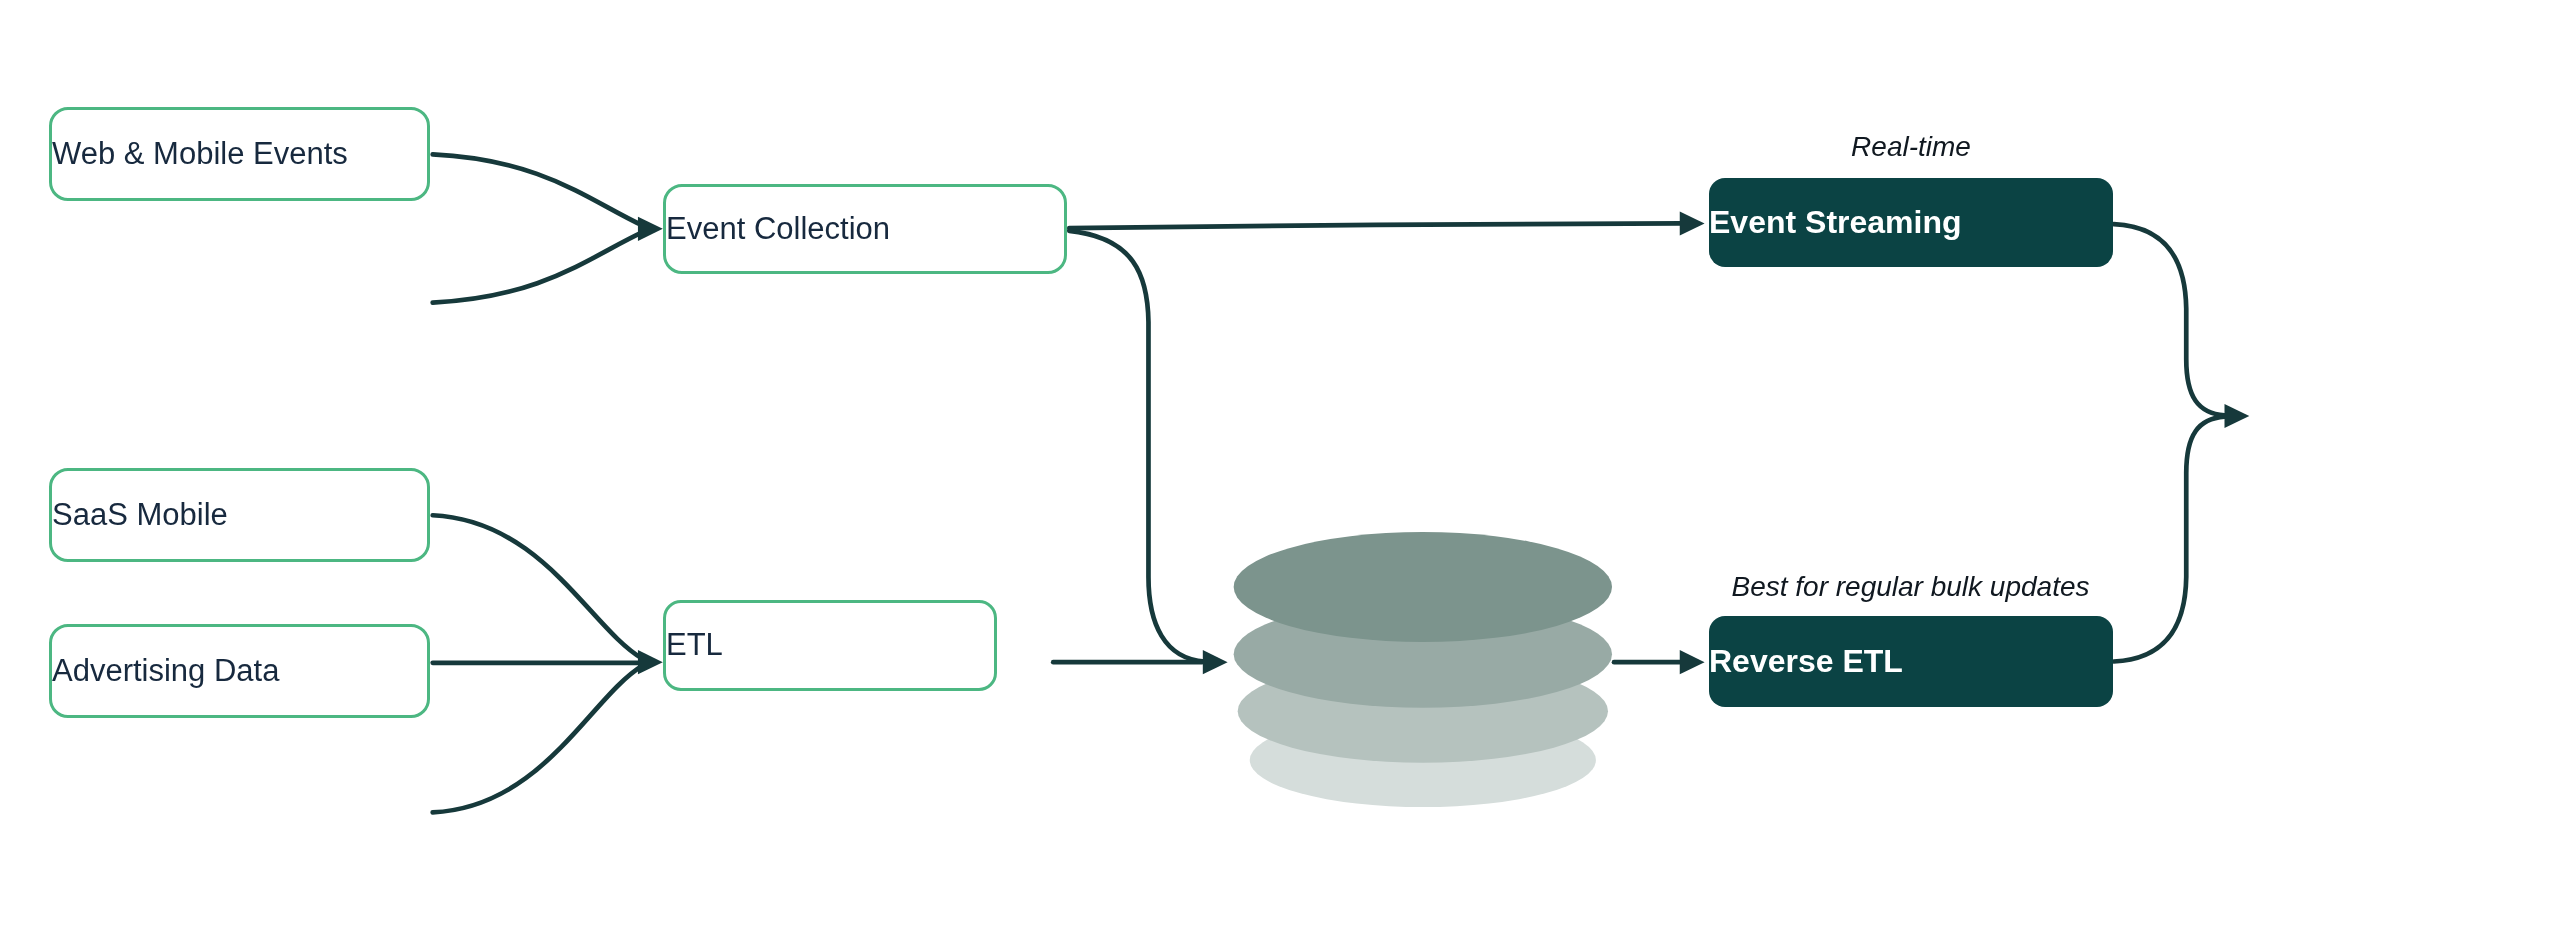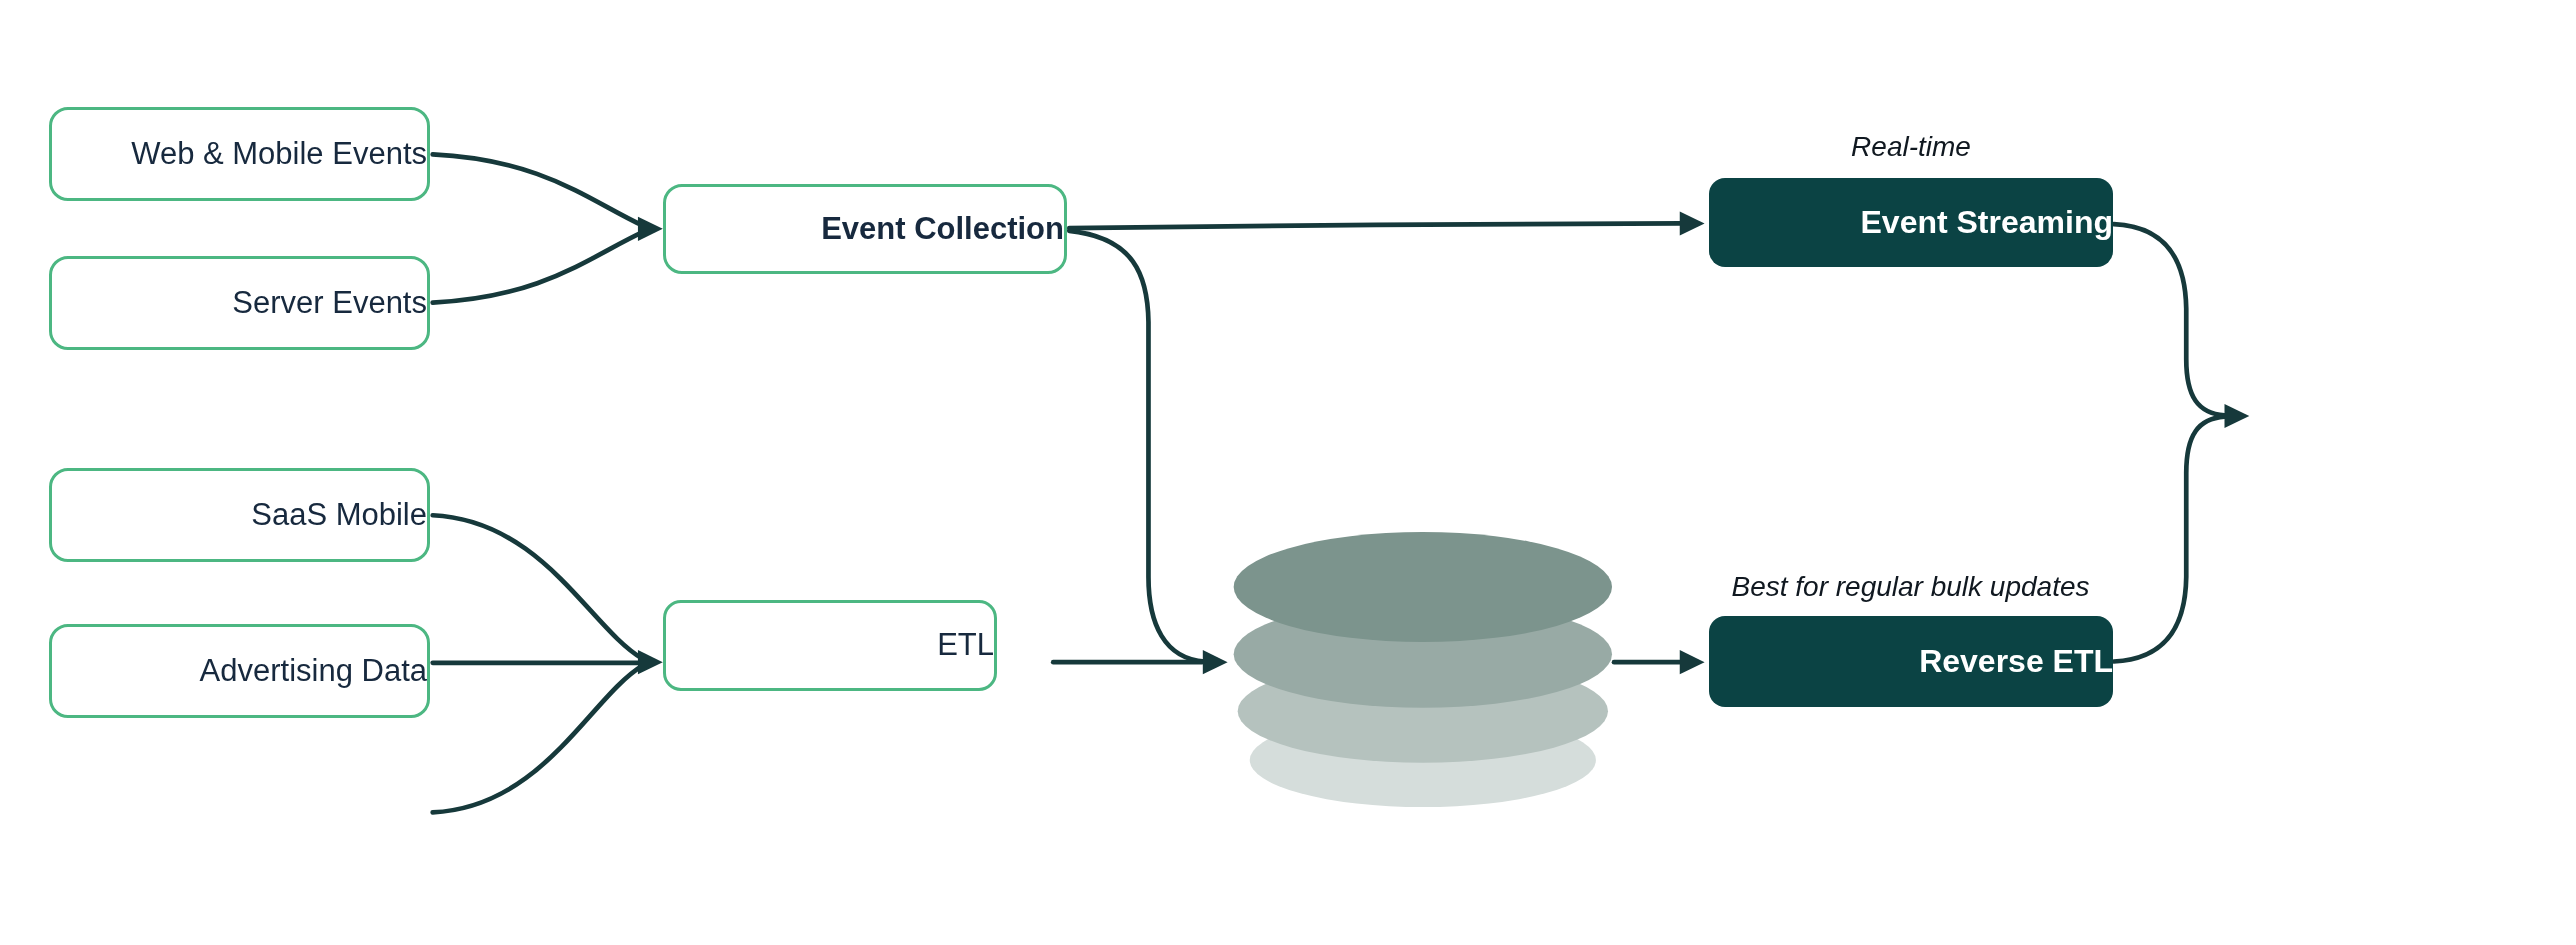--- a/index.html
+++ b/index.html
@@ -32,38 +32,38 @@
   .ah { fill: var(--arrow, #17383A); stroke: none; }
   .disk1 { fill: var(--db_disk_1, #7C948D); }
   .disk2 { fill: var(--db_disk_2, #98AAA5); }
   .disk3 { fill: var(--db_disk_3, #B5C2BE); }
   .disk4 { fill: var(--db_disk_4, #D5DDDB); }
 
   .node {
     position: absolute;
     display: flex;
     align-items: center;
-    justify-content: flex-end;
+    justify-content: flex-start;
     box-sizing: border-box;
     background: #ffffff;
     border: 3.4px solid var(--source_border, #4CB782);
     border-radius: 19px;
     color: var(--node_text, #17293E);
     font-size: 31px;
     line-height: 1.1;
     text-align: center;
   }
   .src { left: 49px; width: 381px; height: 94px; }
   #n-web    { top: 107px; }
   #n-server { top: 256px; }
   #n-saas   { top: 468px; }
   #n-ads    { top: 616px; margin-top: 8px; }
   #n-idb    { top: 765px; }
 
-  #n-ec  { left: 663px;  top: 184px; width: 404px; height: 90px; font-weight: bold; }
+  #n-ec  { left: 663px;  top: 184px; width: 404px; height: 90px; }
   #n-etl { left: 663px;  top: 600px; width: 334px; height: 91px; border-radius: 18px; }
 
   .dark {
     border: none;
     background: var(--dark_box_bg, #0B4344);
     color: var(--dark_box_text, #ffffff);
     font-weight: 700;
     font-size: 32px;
     border-radius: 16px;
   }
@@ -127,23 +127,20 @@
       <ellipse class="disk4" cx="2121" cy="1133" rx="258" ry="70"></ellipse>
       <ellipse class="disk3" cx="2121" cy="1060" rx="276" ry="77"></ellipse>
       <ellipse class="disk2" cx="2121" cy="975" rx="282" ry="80"></ellipse>
       <ellipse class="disk1" cx="2121" cy="875" rx="282" ry="82"></ellipse>
     </g>
   </svg>
 
   <div class="node src" id="n-web">
     <span>Web &amp; Mobile Events</span>
   </div>
-  <div class="node src" id="n-server">
-    <span>Server Events</span>
-  </div>
   <div class="node src" id="n-saas">
     <span>SaaS Mobile</span>
   </div>
   <div class="node src" id="n-ads">
     <span>Advertising Data</span>
   </div>
 
   <div class="node" id="n-ec">
     <span>Event Collection</span>
   </div>

